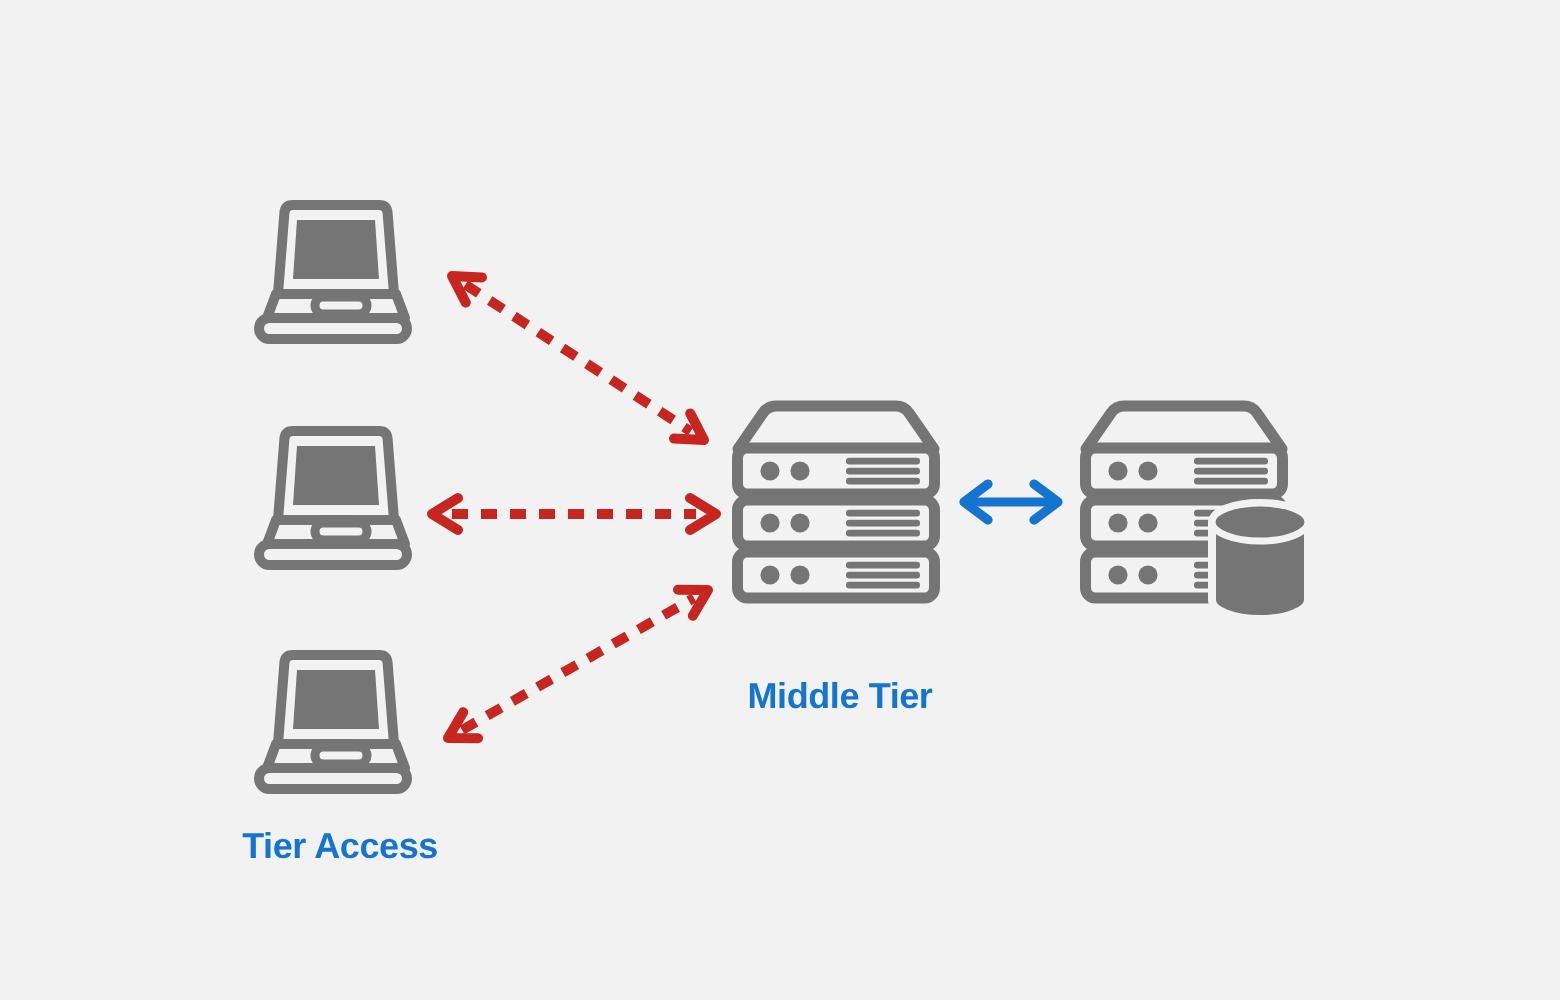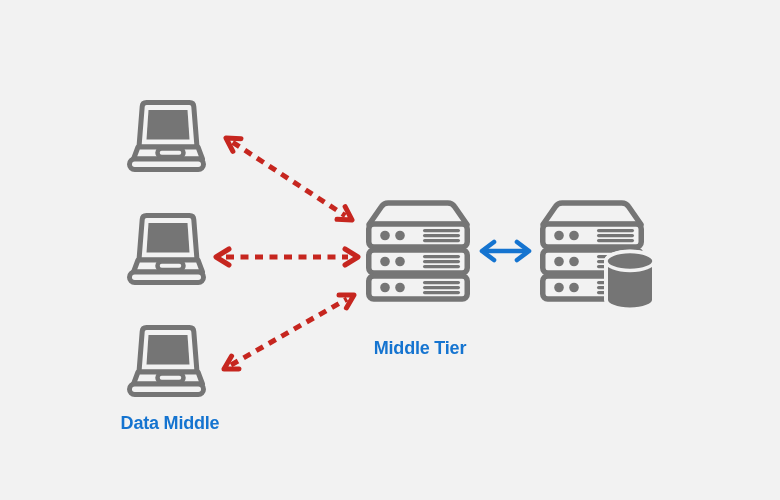--- a/index.html
+++ b/index.html
@@ -116,16 +116,16 @@
       <use href="#server"></use>
       <g transform="translate(64,49)">
         <path class="cyl-body" d="M2,12 a24,9.5 0 0 1 48,0 L50,51 a24,9.5 0 0 1 -48,0 Z"></path>
         <ellipse class="cyl-top" cx="26" cy="12" rx="24" ry="9.5"></ellipse>
       </g>
     </g>
   </svg>
 
   <div class="label blue" style="left:420px; top:315px;margin-top:22px;">Middle Tier</div>
 
-  <div class="label blue" style="left:170px; top:412px;">Data Middle</div>
+  <div class="label blue" style="left:170px; top:412px;">Tier Access</div>
 
 
 </div>
 
 </body></html>

